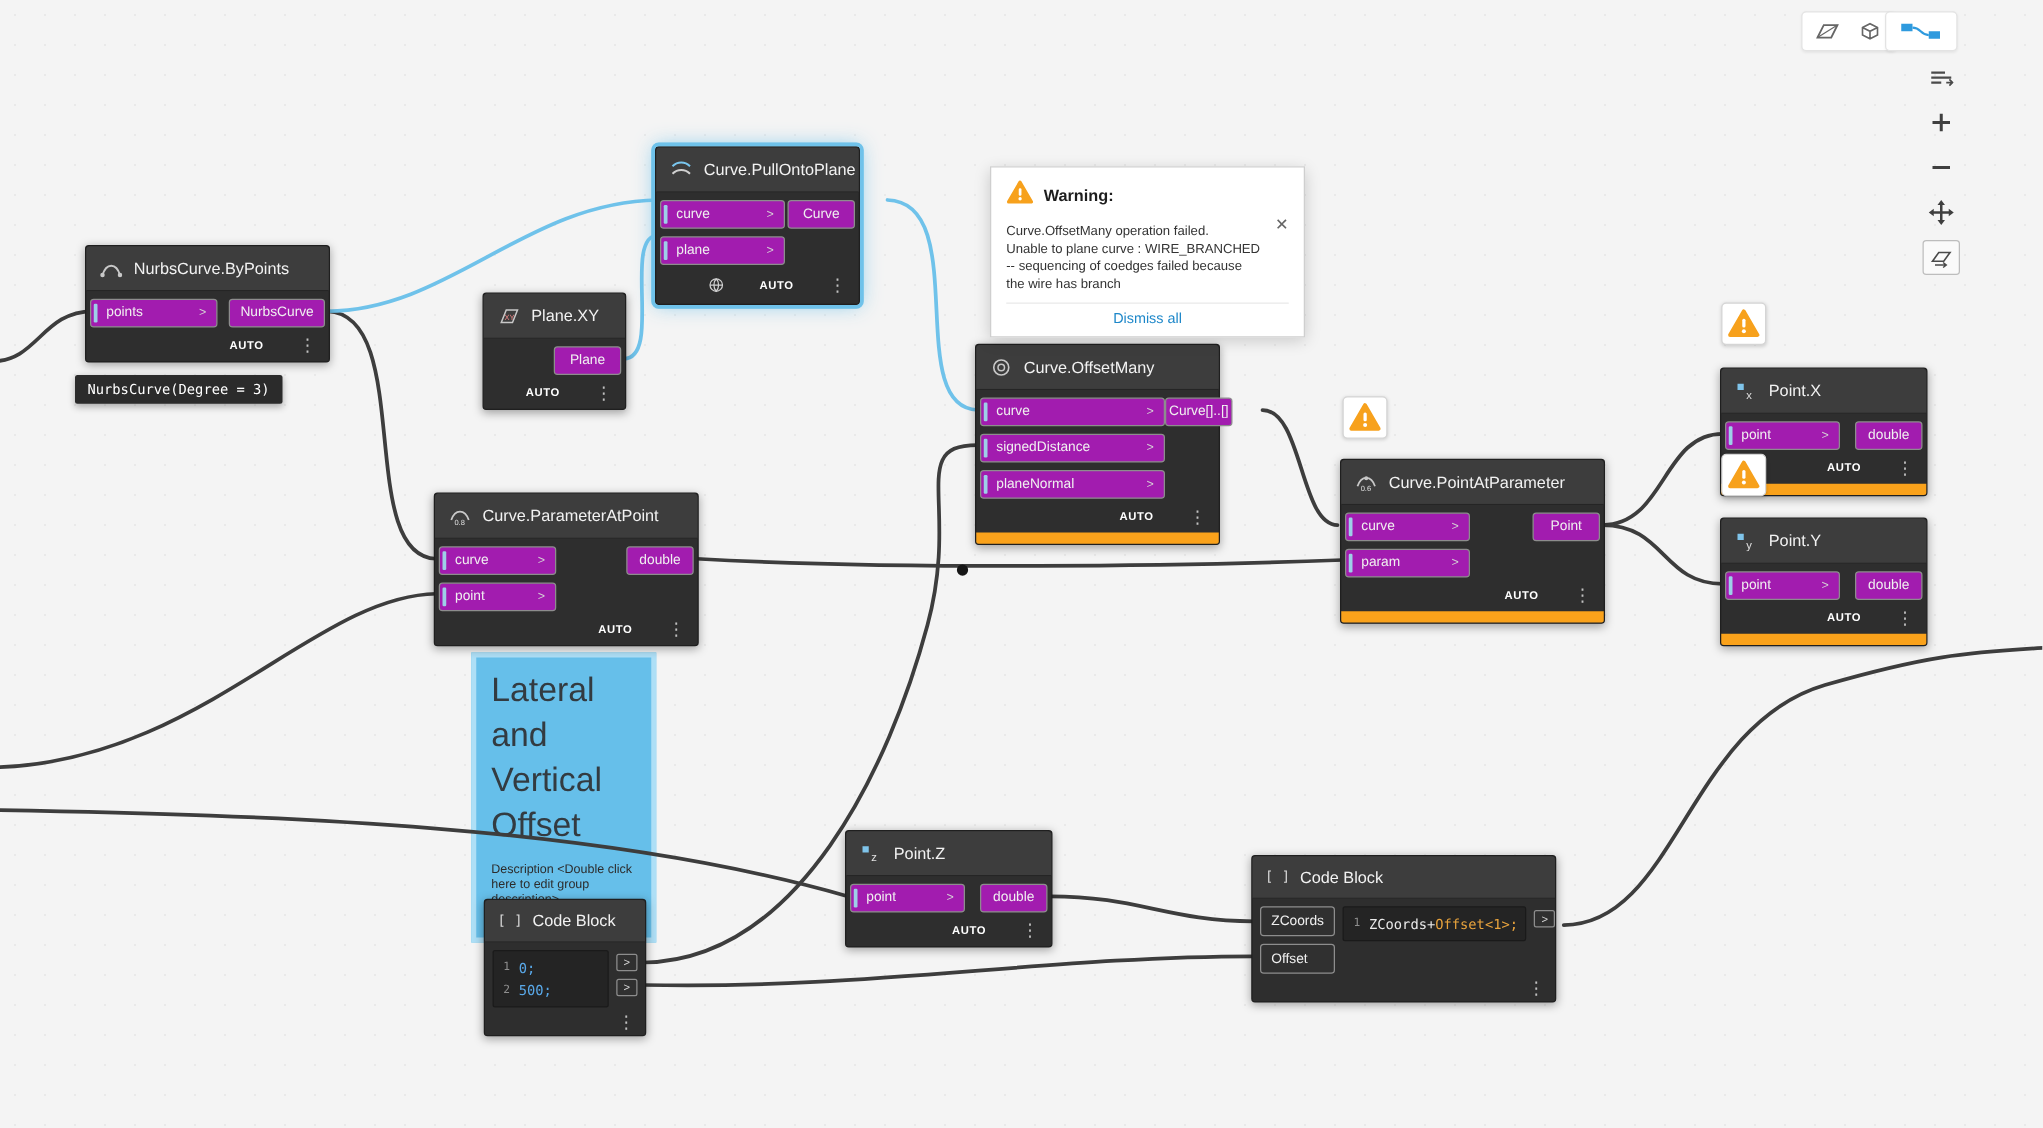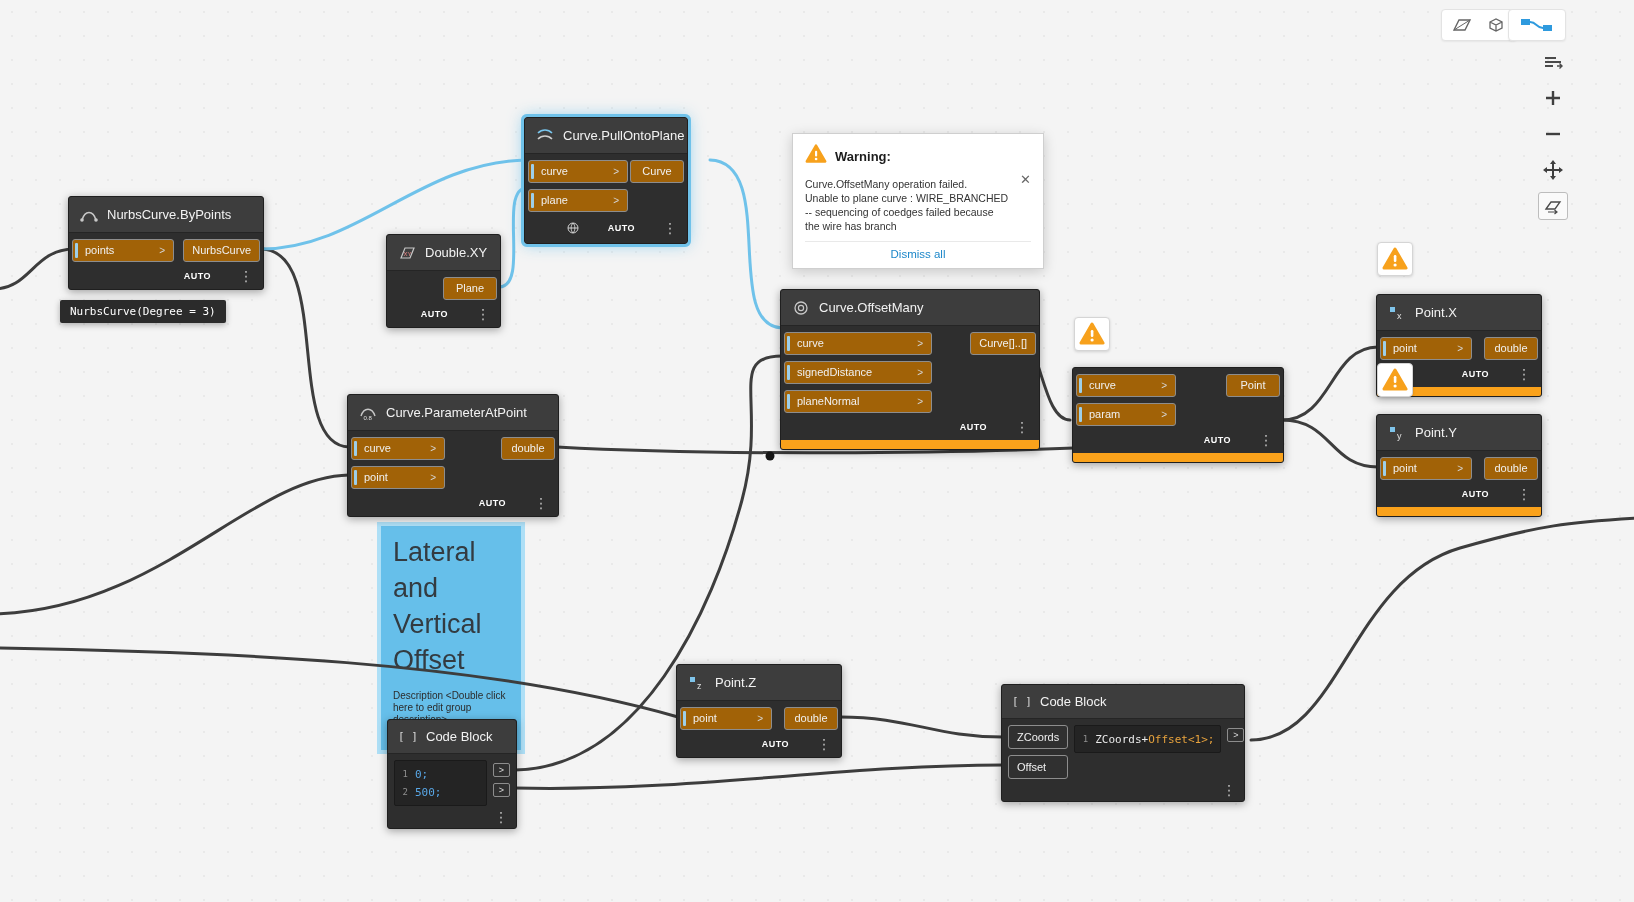--- a/index.html
+++ b/index.html
@@ -29,21 +29,21 @@
     box-shadow:0 2px 8px rgba(0,0,0,0.35); z-index:30; color:#eee; }
   .node.selected { outline:3px solid #6FC2EA;
     box-shadow:0 0 0 3px rgba(111,194,234,0.35), 0 0 16px rgba(111,194,234,0.85); }
   .node-header { display:flex; align-items:center; gap:8px; height:36px; padding:0 10px;
     background:#3d3d3d; border-radius:3px 3px 0 0; border-bottom:1px solid #252525; }
   .node-title { font-size:13px; color:#f2f2f2; white-space:nowrap; }
   .node-icon { width:20px; height:18px; flex:0 0 auto; display:flex; align-items:center; justify-content:center; }
   .node-body { padding:6px 0 0; }
   .port-row { display:flex; justify-content:space-between; align-items:center; margin:0 0 6px; }
   .port { font-size:11px; line-height:1; display:flex; align-items:center; padding:5px 8px;
-    background:#a16207; border:1px solid #8d8d8d; color:#f0f0f0; white-space:nowrap; border-radius:3px; }
+    background:#a21caf; border:1px solid #8d8d8d; color:#f0f0f0; white-space:nowrap; border-radius:3px; }
   .port.in { margin-left:3px; min-width:var(--inw,96px); justify-content:space-between; position:relative; padding-left:12px; }
   .port.in::before { content:""; position:absolute; left:2px; top:3px; bottom:3px; width:3px; background:#9ecfe8; border-radius:1px; }
   .port.in .arrow { color:#d6d6d6; font-size:10px; margin-left:14px; }
   .port.out { margin-right:3px; min-width:54px; justify-content:center; }
   .node-footer { display:flex; align-items:center; justify-content:flex-end; gap:28px; padding:3px 10px 8px; }
   .lacing { font-size:9px; font-weight:bold; letter-spacing:0.5px; color:#ffffff; }
   .menu-dots { color:#c0c0c0; font-size:14px; line-height:10px; }
   .warn-bar { height:9px; background:#FAA21B; border-radius:0 0 2px 2px; }
 
   
@@ -164,21 +164,21 @@
   </div>
 
   <div class="node" style="left:386px; top:234px; width:115px">
     <div class="node-header">
       <span class="node-icon">
         <svg width="18" height="16" viewBox="0 0 18 16">
             <path d="M3 13 L7 3 L16 3 L12 13 Z" fill="none" stroke="#c8c8c8" stroke-width="1.2"></path>
             <text x="5.5" y="11" font-size="6" fill="#e88">XY</text>
           </svg>
       </span>
-      <span class="node-title">Double.XY</span>
+      <span class="node-title">Plane.XY</span>
     </div>
     <div class="node-body">
       <div class="port-row">
         <span></span>
         <div class="port out">
           <span>Plane</span>
         </div>
       </div>
     </div>
     <div class="node-footer">
@@ -220,21 +220,21 @@
         <svg width="12" height="12" viewBox="0 0 12 12">
             <circle cx="6" cy="6" r="5" stroke="#cfcfcf" fill="none" stroke-width="1"></circle>
             <path d="M1 6 H11 M6 1 C3.5 3.5,3.5 8.5,6 11 C8.5 8.5,8.5 3.5,6 1" stroke="#cfcfcf" fill="none" stroke-width="1"></path>
           </svg>
       </span>
       <span class="lacing">AUTO</span>
       <span class="menu-dots">⋮</span>
     </div>
   </div>
 
-  <div class="node" style="left:780px; top:289px; width:260px; --inw:148px">
+  <div class="node" style="left:780px; top:275px; width:196px; --inw:148px">
     <div class="node-header">
       <span class="node-icon">
         <svg width="18" height="16" viewBox="0 0 18 16">
             <circle cx="9" cy="8" r="6" stroke="#c8c8c8" fill="none" stroke-width="1.3"></circle>
             <circle cx="9" cy="8" r="2.6" stroke="#c8c8c8" fill="none" stroke-width="1.2"></circle>
           </svg>
       </span>
       <span class="node-title">Curve.OffsetMany</span>
     </div>
     <div class="node-body">
@@ -297,20 +297,30 @@
         <span></span>
       </div>
     </div>
     <div class="node-footer">
       <span class="lacing">AUTO</span>
       <span class="menu-dots">⋮</span>
     </div>
   </div>
 
   <div class="node" style="left:1072px; top:367px; width:212px; --inw:100px">
+    <div class="node-header">
+      <span class="node-icon">
+        <svg width="18" height="16" viewBox="0 0 18 16">
+            <path d="M2 11 C5 2,13 2,16 11" stroke="#c8c8c8" fill="none" stroke-width="1.4"></path>
+            <circle cx="9" cy="4.5" r="1.6" fill="#c8c8c8"></circle>
+            <text x="4.5" y="15" font-size="6" fill="#e0e0e0">0.6</text>
+          </svg>
+      </span>
+      <span class="node-title">Curve.PointAtParameter</span>
+    </div>
     <div class="node-body">
       <div class="port-row">
         <div class="port in">
           <span>curve</span>
           <span class="arrow">&gt;</span>
         </div>
         <div class="port out">
           <span>Point</span>
         </div>
       </div>

